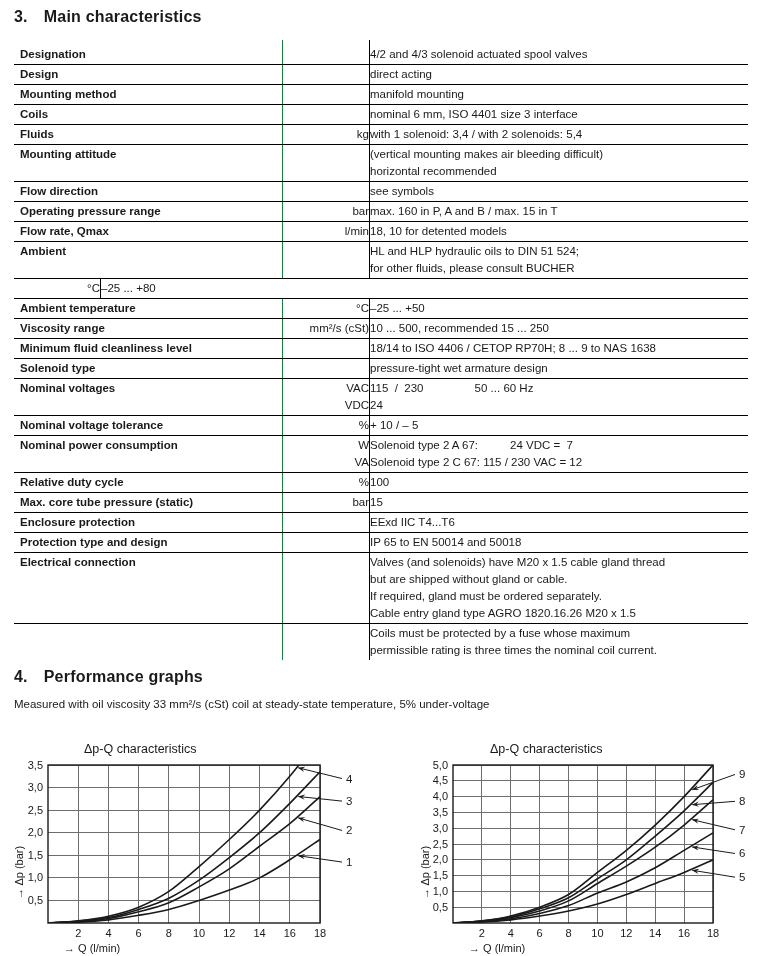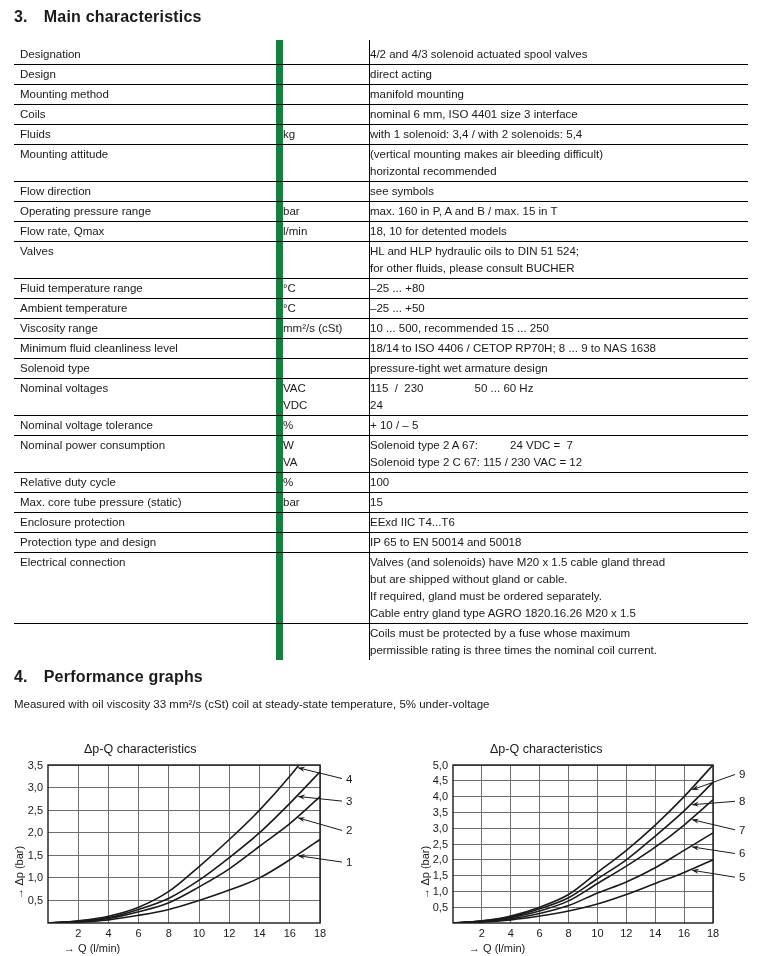--- a/index.html
+++ b/index.html
@@ -14,22 +14,22 @@
   }
   #heading-3 { top:8px; }
   #heading-4 { top:668px; }
 
   
   .char-table { position:absolute; left:14px; top:40px; width:734px; font-size:11.5px; }
   .trow { display:flex; border-top:1px solid #000; }
   .trow:first-child { border-top:none; }
   .tcell { padding:1px 0; line-height:17px; min-height:19px; }
   .trow:first-child .tcell { padding-top:6px; }
-  .c-label { width:269px; border-right:7px solid #15803d; padding-left:6px; }
-  .c-unit  { width:87px;  border-right:1px solid #000; text-align:left; }
+  .c-label { width:269px; border-right:1px solid #15803d; padding-left:6px;font-weight:bold; }
+  .c-unit  { width:87px;  border-right:1px solid #000; text-align:right; }
   .c-value { width:378px; padding-right:6px; }
   .tline { white-space:pre-wrap; }
 
   .note-line { position:absolute; left:14px; top:698px; font-size:11.5px; }
 
   
   .fig { position:absolute; top:730px; }
   #fig-left  { left:12px; }
   #fig-right { left:418px; }
   .chart-title { font-size:12.5px; margin:12px 0 3px 72px; }
@@ -129,32 +129,29 @@
         </div>
         <div class="tcell c-unit">
           <div class="tline">l/min</div>
         </div>
         <div class="tcell c-value">
           <div class="tline">18, 10 for detented models</div>
         </div>
       </div>
       <div class="trow">
         <div class="tcell c-label">
-          <div class="tline">Valves</div>
+          <div class="tline">Ambient</div>
         </div>
         <div class="tcell c-unit"></div>
         <div class="tcell c-value">
           <div class="tline">HL and HLP hydraulic oils to DIN 51 524;</div>
           <div class="tline">for other fluids, please consult BUCHER</div>
         </div>
       </div>
       <div class="trow">
-        <div class="tcell c-label">
-          <div class="tline">Fluid temperature range</div>
-        </div>
         <div class="tcell c-unit">
           <div class="tline">°C</div>
         </div>
         <div class="tcell c-value">
           <div class="tline">–25 ... +80</div>
         </div>
       </div>
       <div class="trow">
         <div class="tcell c-label">
           <div class="tline">Ambient temperature</div>

